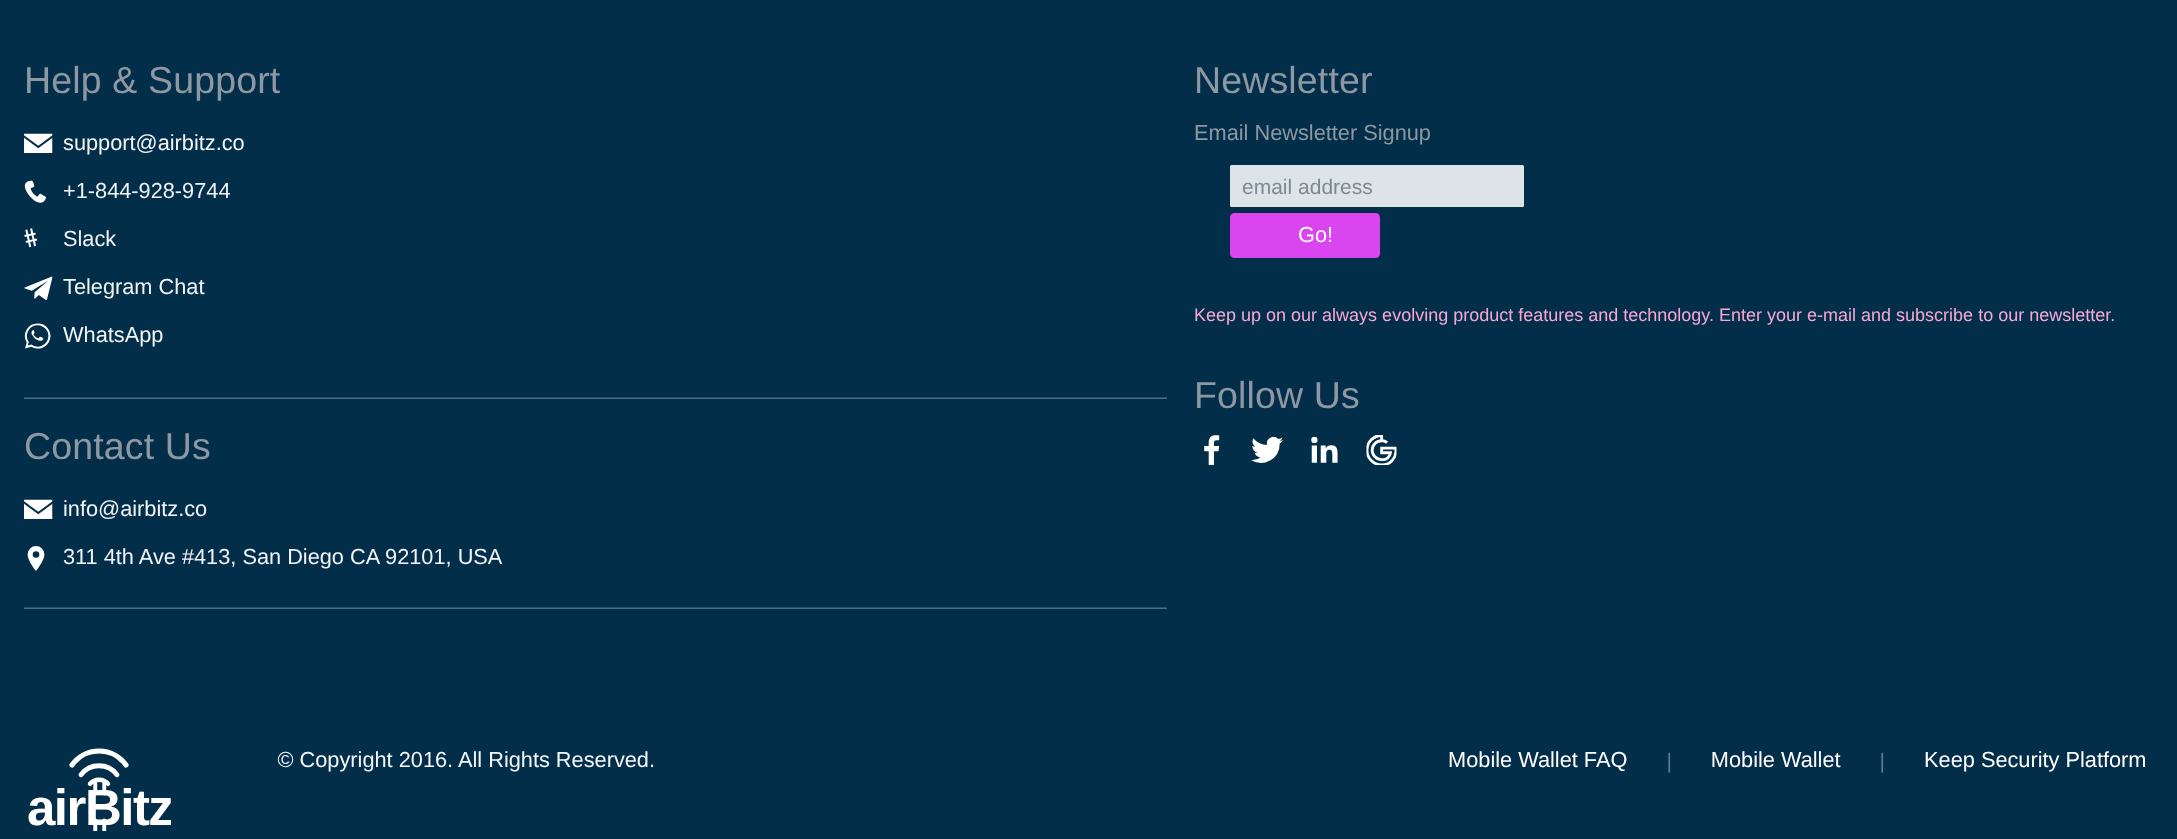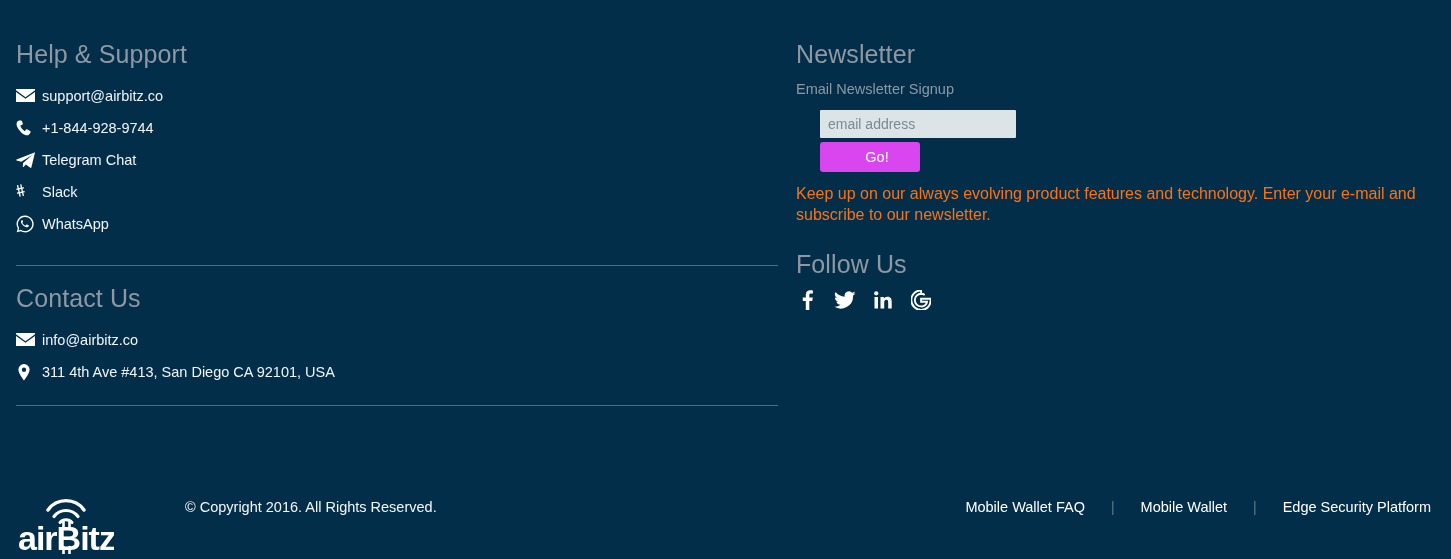--- a/index.html
+++ b/index.html
@@ -140,25 +140,25 @@
     font-family: "Liberation Sans", sans-serif;
     font-size: 14.5px;
     color: #ffffff;
     text-align: center;
     padding-left: 14px;
   }
 
   .news-desc {
     position: absolute;
     left: 0;
-    top: 183px;
+    top: 200px;
     width: 634px;
-    font-size: 16px;
+    font-size: 12px;
     line-height: 21px;
-    color: #f97316;
+    color: #f9a8d4;
   }
 
   
   .social-row {
     position: absolute;
     left: 0;
     top: 288px;
     display: flex;
     align-items: center;
     gap: 16px;
@@ -250,35 +250,35 @@
         <span class="contact-icon">
           <svg width="16" height="16" viewBox="0 0 16 16">
             <path d="M3.3 0.6 C2.1 0.8 1.1 1.7 0.7 2.9 C0.2 4.5 0.9 6.7 2.6 9.2 C4.3 11.8 6.6 13.8 8.7 14.7 C10.3 15.4 11.8 15.4 12.8 14.7 C13.6 14.1 14.3 13.1 14.6 12.2 C14.8 11.7 14.6 11.3 14.1 11 L11.4 9.4 C10.9 9.1 10.4 9.2 10.1 9.6 L9.2 10.8 C9 11.1 8.7 11.1 8.4 10.9 C7.4 10.3 6.5 9.5 5.8 8.5 C5.1 7.6 4.7 6.7 4.5 5.9 C4.4 5.6 4.5 5.4 4.8 5.3 L6.2 4.8 C6.7 4.6 6.9 4.1 6.8 3.6 L6.1 1.4 C5.9 0.9 5.5 0.5 5 0.5 Z"></path>
           </svg>
         </span>
         <span class="contact-text">+1-844-928-9744</span>
       </li>
 
       <li class="contact-item">
         <span class="contact-icon">
-          <svg width="19" height="16" viewBox="0 0 19 16">
-            <path d="M18.6 0.4 L0.5 7.6 C0.1 7.8 0.1 8.3 0.6 8.4 L5.2 9.8 L16.3 3 L7.1 10.9 L6.8 15 C7.1 15.1 7.4 15 7.7 14.7 L9.9 12.6 L14.3 15.8 C14.8 16.1 15.3 15.9 15.4 15.3 L18.9 1.1 C19.1 0.5 18.9 0.2 18.6 0.4 Z"></path>
-          </svg>
-        </span>
-        <span class="contact-text">Telegram Chat</span>
-      </li>
-
-      <li class="contact-item">
-        <span class="contact-icon">
           <svg width="17" height="17" viewBox="0 0 17 17">
             <path d="M5.4 0.2 L4.1 0.5 L4.8 3.7 L2.9 4.1 L2.2 1 L0.9 1.3 L1.6 4.4 L0.2 4.7 L0.5 6 L1.9 5.7 L2.5 8.3 L1 8.6 L1.3 9.9 L2.8 9.6 L3.5 12.8 L4.8 12.5 L4.1 9.3 L6 8.9 L6.7 12.1 L8 11.8 L7.3 8.6 L8.8 8.3 L8.5 7 L7 7.3 L6.4 4.7 L7.9 4.4 L7.6 3.1 L6.1 3.4 Z M5.7 7.6 L3.8 8 L3.2 5.4 L5.1 5 Z"></path>
             <path d="M11.5 2.2 A4.6 4.6 0 0 1 16.1 6.8 A4.6 4.6 0 0 1 11.5 11.4 A4.6 4.6 0 0 1 9.7 11 L9.7 9.3 A3.3 3.3 0 0 0 11.5 9.9 A3.1 3.1 0 0 0 14.6 6.8 A3.1 3.1 0 0 0 11.5 3.7 A3.2 3.2 0 0 0 9.9 4.2 L9.6 2.7 A4.6 4.6 0 0 1 11.5 2.2 Z" opacity="0"></path>
           </svg>
         </span>
         <span class="contact-text">Slack</span>
+      </li>
+
+      <li class="contact-item">
+        <span class="contact-icon">
+          <svg width="19" height="16" viewBox="0 0 19 16">
+            <path d="M18.6 0.4 L0.5 7.6 C0.1 7.8 0.1 8.3 0.6 8.4 L5.2 9.8 L16.3 3 L7.1 10.9 L6.8 15 C7.1 15.1 7.4 15 7.7 14.7 L9.9 12.6 L14.3 15.8 C14.8 16.1 15.3 15.9 15.4 15.3 L18.9 1.1 C19.1 0.5 18.9 0.2 18.6 0.4 Z"></path>
+          </svg>
+        </span>
+        <span class="contact-text">Telegram Chat</span>
       </li>
 
       <li class="contact-item">
         <span class="contact-icon">
           <svg width="18" height="18" viewBox="0 0 18 18">
             <path d="M9 0.6 A8.4 8.4 0 0 0 1.8 13.3 L0.7 17.3 L4.9 16.2 A8.4 8.4 0 1 0 9 0.6 Z M9 1.9 A7.1 7.1 0 1 1 5.2 14.9 L4.9 14.7 L2.5 15.4 L3.2 13 L3 12.7 A7.1 7.1 0 0 1 9 1.9 Z"></path>
             <path d="M6.4 5 C6.2 5 5.9 5.1 5.7 5.3 C5.4 5.6 5 6 5 6.9 C5 7.8 5.7 8.7 5.8 8.8 C5.9 8.9 7.1 10.9 9.1 11.7 C10.7 12.4 11.1 12.2 11.4 12.2 C11.9 12.1 12.6 11.7 12.7 11.3 C12.9 10.9 12.9 10.5 12.8 10.4 C12.8 10.3 12.6 10.3 12.4 10.2 C12.2 10.1 11.1 9.6 10.9 9.5 C10.7 9.4 10.6 9.4 10.4 9.6 C10.3 9.8 9.9 10.3 9.8 10.5 C9.7 10.6 9.5 10.6 9.3 10.5 C9.1 10.4 8.4 10.2 7.6 9.5 C7 8.9 6.5 8.2 6.4 8 C6.3 7.8 6.4 7.7 6.5 7.6 C6.6 7.5 6.7 7.3 6.8 7.2 C6.9 7.1 7 7 7 6.8 C7.1 6.7 7 6.5 7 6.4 C6.9 6.3 6.5 5.3 6.4 5 Z"></path>
           </svg>
         </span>
         <span class="contact-text">WhatsApp</span>
@@ -392,17 +392,17 @@
       </svg>
     </div>
 
     <div class="copyright">© Copyright 2016. All Rights Reserved.</div>
 
     <div class="bottom-links">
       <a class="bottom-link" href="#">Mobile Wallet FAQ</a>
       <span class="bottom-sep">|</span>
       <a class="bottom-link" href="#">Mobile Wallet</a>
       <span class="bottom-sep">|</span>
-      <a class="bottom-link" href="#">Edge Security Platform</a>
+      <a class="bottom-link" href="#">Keep Security Platform</a>
     </div>
   </div>
 
 </div>
 
 </body></html>

